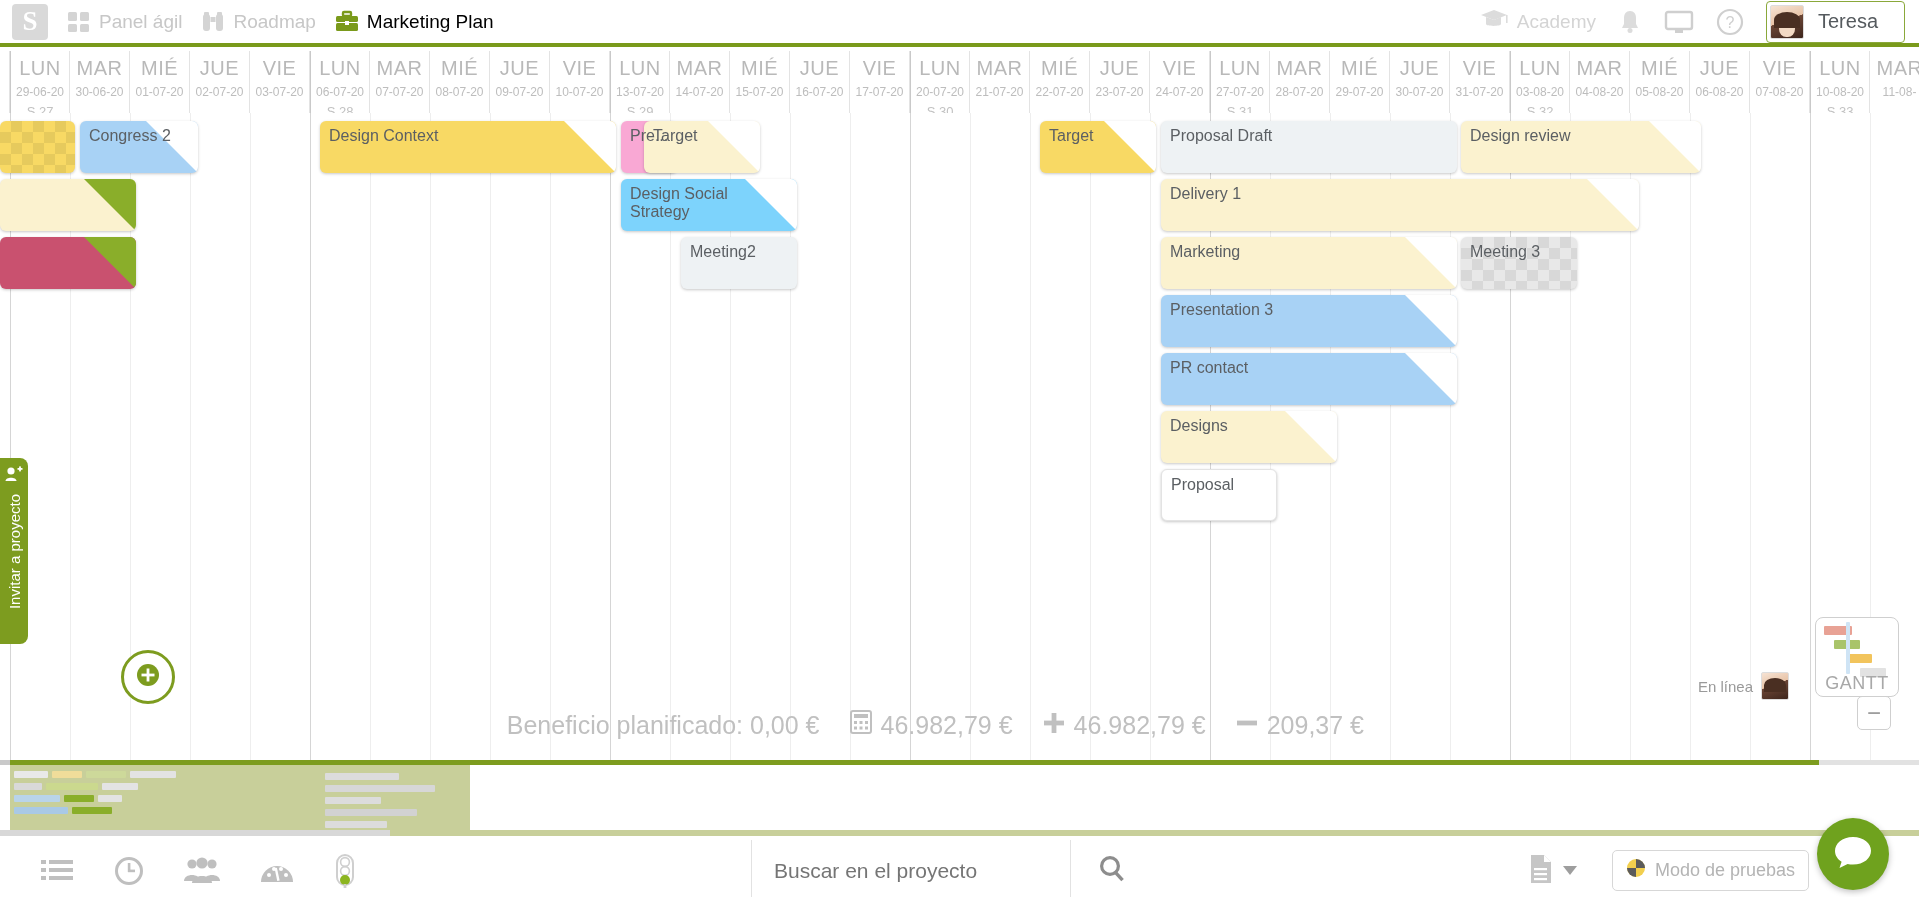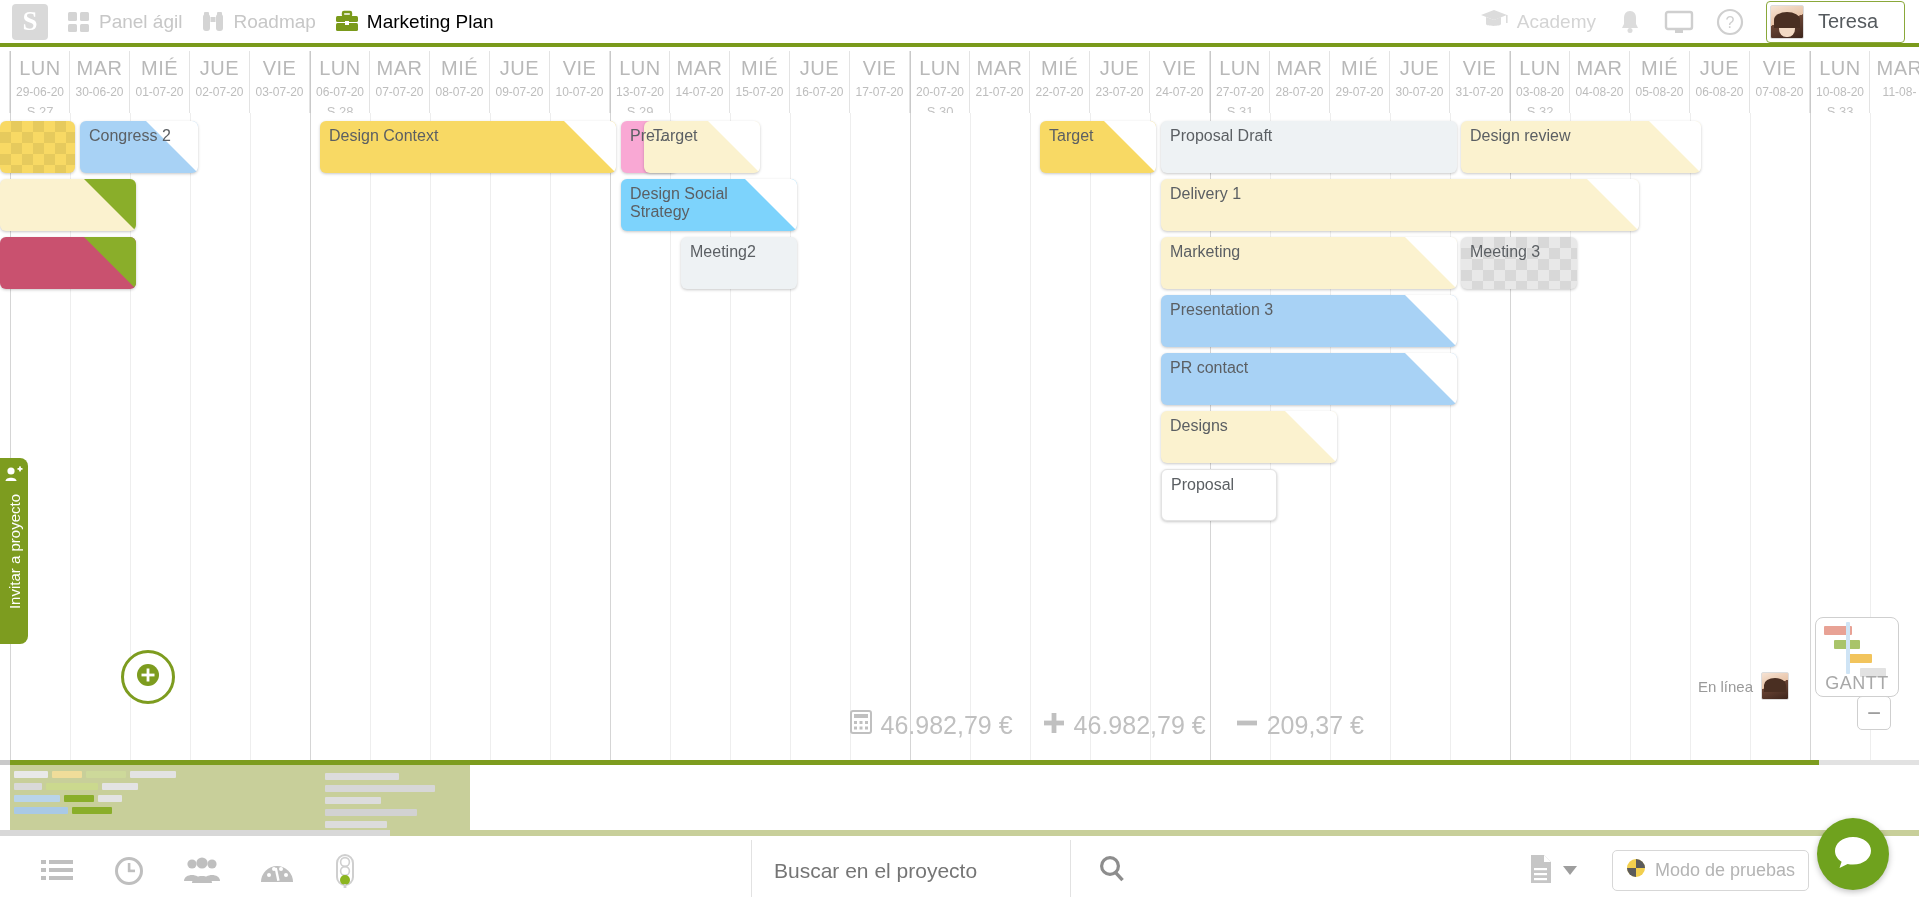--- a/index.html
+++ b/index.html
@@ -614,20 +614,21 @@
     <div class="mm-bar" style="left:30px;top:4px;width:4px;height:52px;background:#cfe4f5;"></div>
     <div class="mm-label">GANTT</div>
   </div>
 
   <div class="online-wrap">
     <span class="online-text">En línea</span>
     <span class="online-av"></span>
   </div>
 
   <div class="finance">
+    <span class="fin-item">Beneficio planificado: 0,00 €</span>
     <span class="fin-item">
       <span>
         <svg width="22" height="24" viewBox="0 0 22 24">
           <rect x="1" y="1" width="20" height="22" rx="2" fill="none" stroke="#c0c0c0" stroke-width="2"></rect>
           <rect x="4" y="4" width="14" height="4" fill="#c0c0c0"></rect>
           <rect x="4" y="11" width="3" height="3" fill="#c0c0c0"></rect>
             <rect x="9.5" y="11" width="3" height="3" fill="#c0c0c0"></rect>
             <rect x="15" y="11" width="3" height="3" fill="#c0c0c0"></rect>
           <rect x="4" y="16.5" width="3" height="3" fill="#c0c0c0"></rect>
             <rect x="9.5" y="16.5" width="3" height="3" fill="#c0c0c0"></rect>

